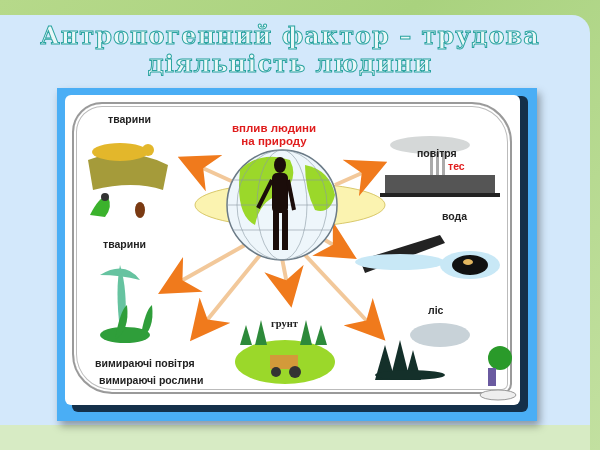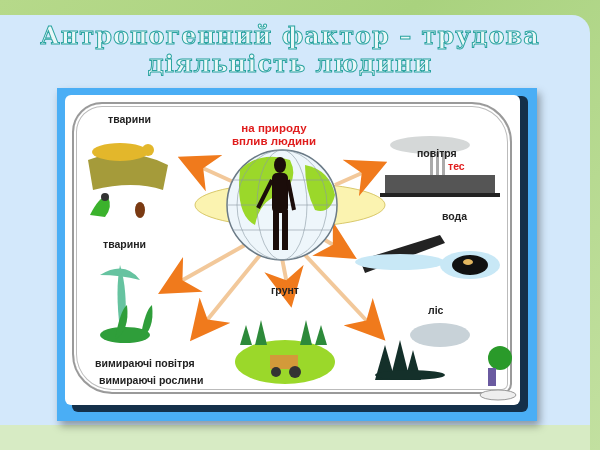--- a/index.html
+++ b/index.html
@@ -168,24 +168,24 @@
   </g>
 
   <g>
     <circle cx="500" cy="358" r="12" fill="#2a9a2a"></circle>
     <rect x="488" y="368" width="8" height="18" fill="#6a5aa0"></rect>
     <ellipse cx="498" cy="395" rx="18" ry="5" fill="#eee" stroke="#999"></ellipse>
   </g>
 </svg>
 
 <div class="lbl red" style="left:232px; top:122px;">
+  <div>вплив людини</div>
   <div>на природу</div>
-  <div>вплив людини</div>
 </div>
 <div class="lbl" style="left:108px; top:113px;">тварини</div>
 <div class="lbl" style="left:103px; top:238px;">тварини</div>
 <div class="lbl" style="left:95px; top:357px;">вимираючі повітря</div>
 <div class="lbl" style="left:99px; top:374px;">вимираючі рослини</div>
-<div class="lbl" style="left:271px; top:284px;">грунт</div>
+<div class="lbl" style="left:271px; top:318px;font-family:Liberation Serif, serif;">грунт</div>
 <div class="lbl" style="left:428px; top:304px;">ліс</div>
 <div class="lbl" style="left:417px; top:108px;margin-top:39px;">повітря</div>
 <div class="lbl" style="left:448px; top:160px; color:#e01d1d;text-align:center;">тес</div>
 <div class="lbl" style="left:424px; top:210px;padding-left:18px;">вода</div>
 
 </body></html>

